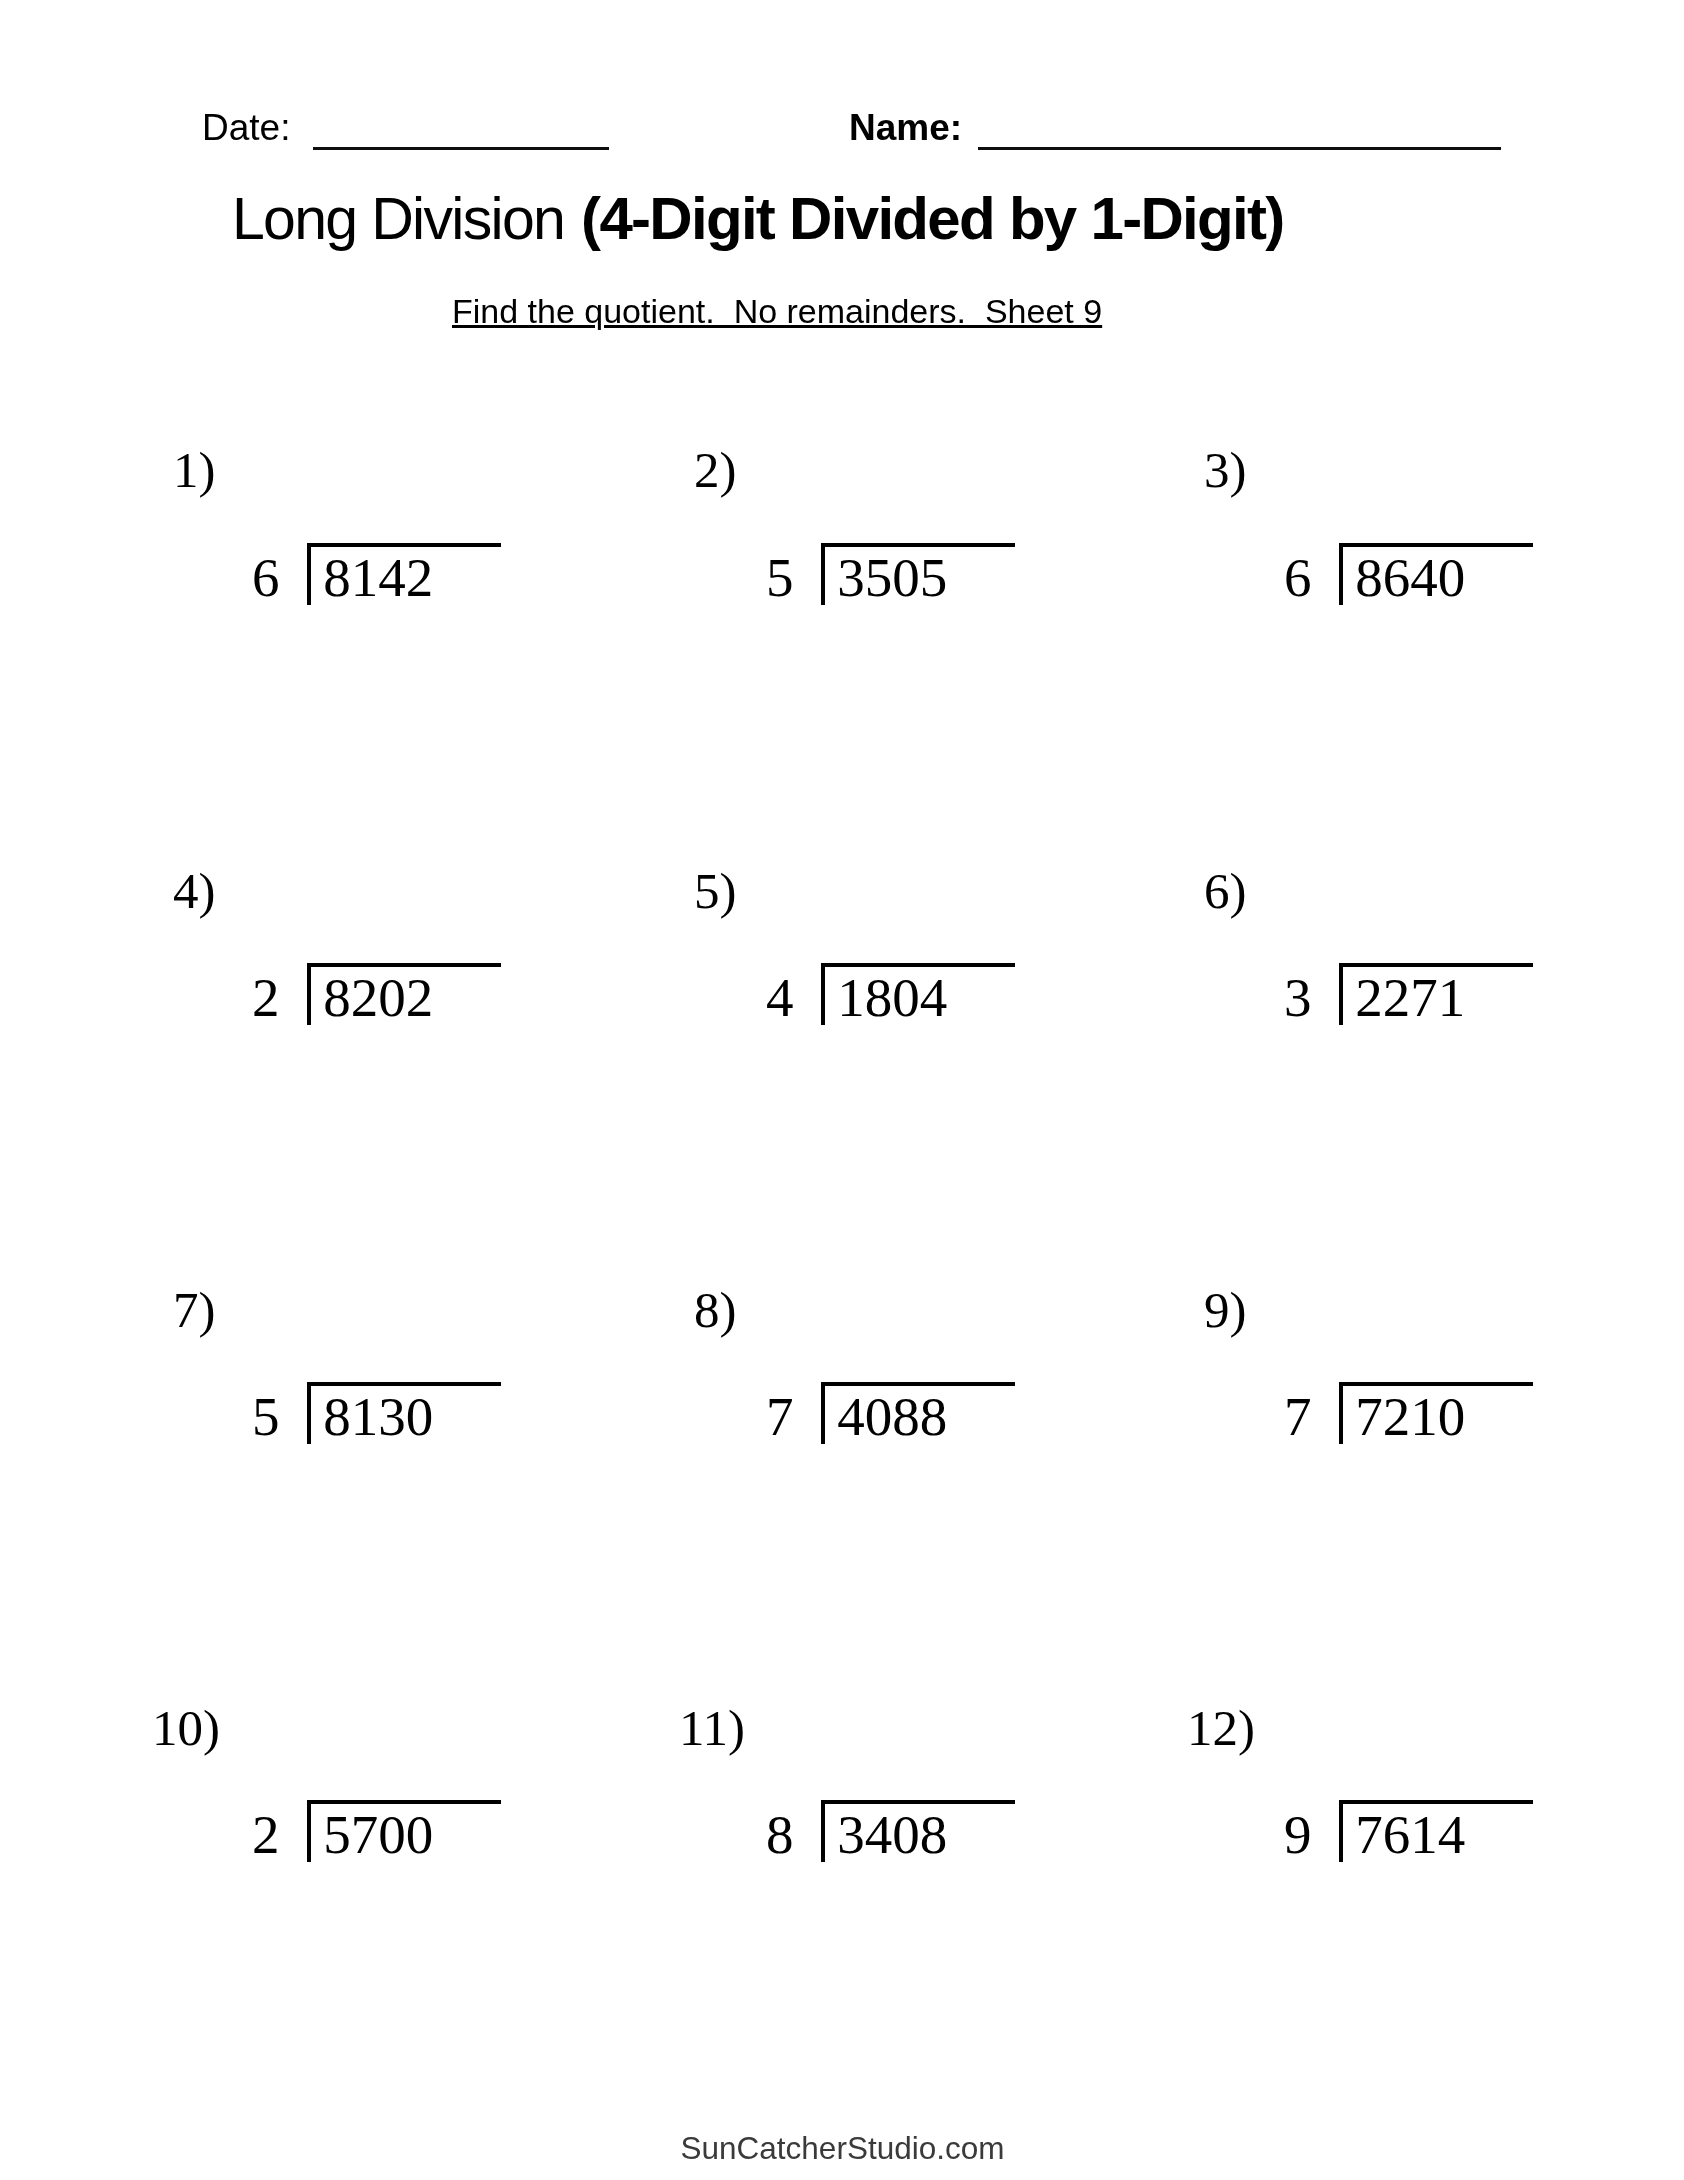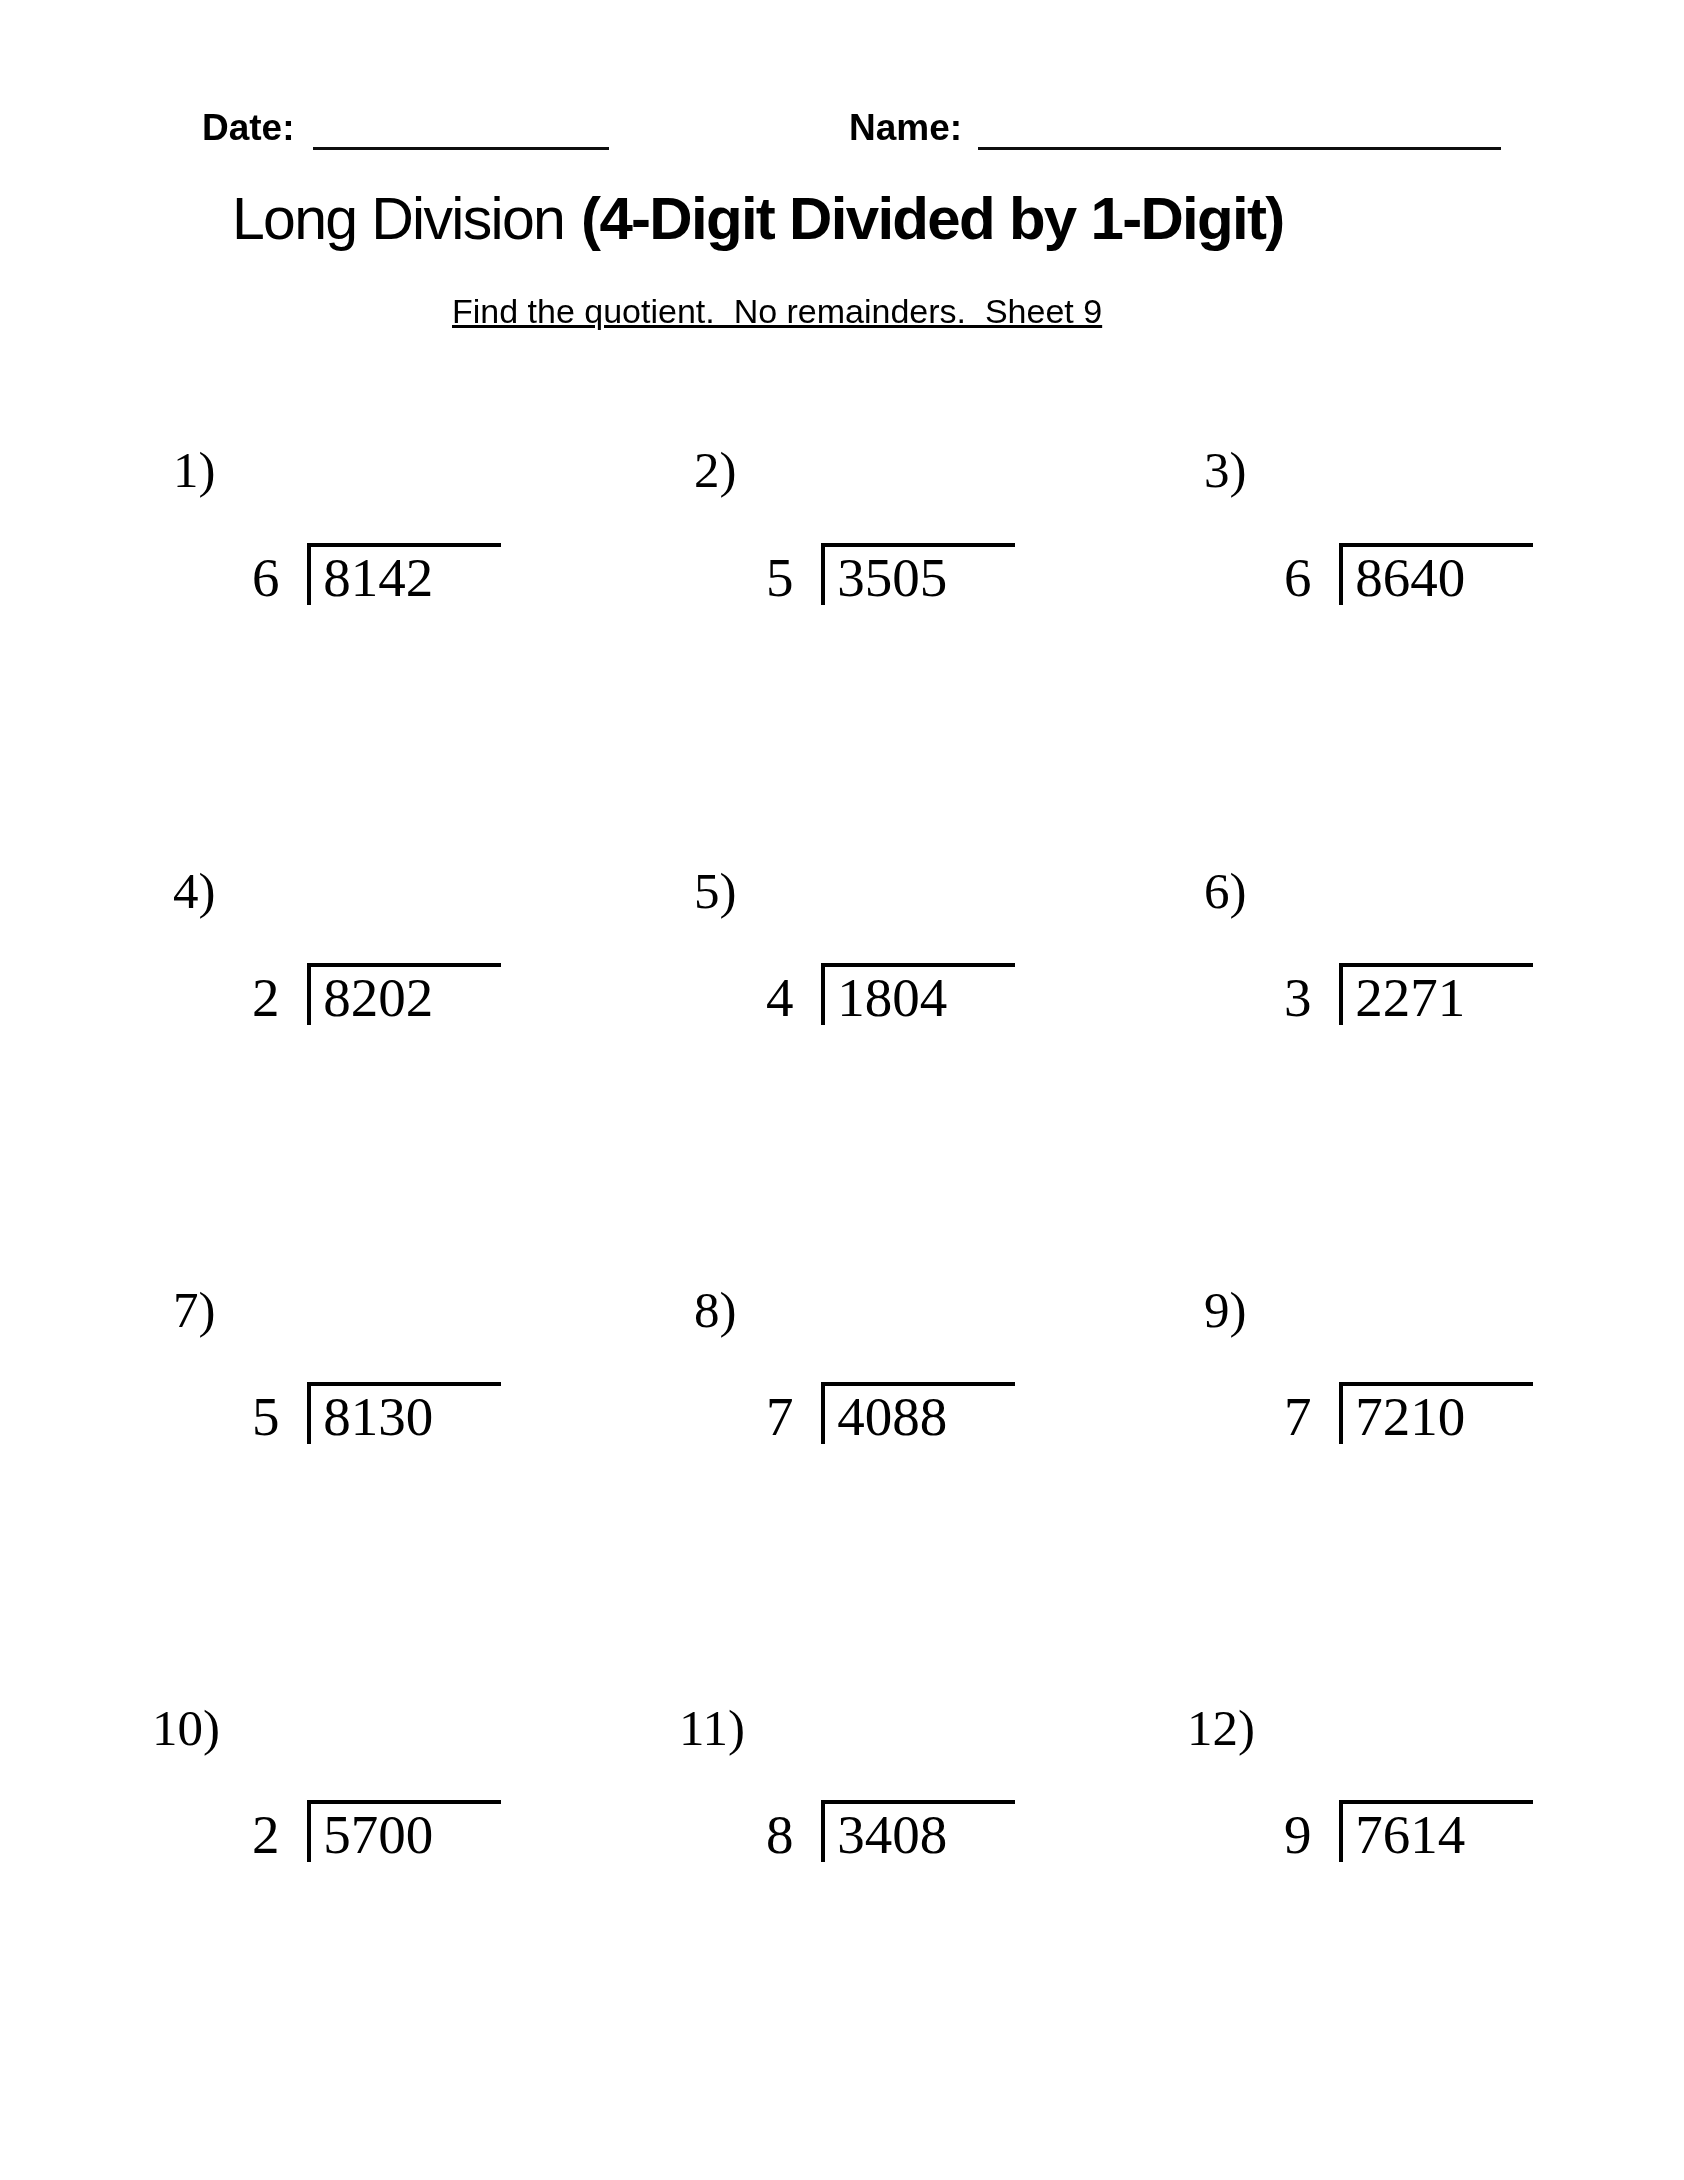--- a/index.html
+++ b/index.html
@@ -9,21 +9,21 @@
     height: 2181px;
     background: #ffffff;
     font-family: "Liberation Sans", sans-serif;
     color: #000000;
     overflow: hidden;
   }
 
   
   .date-label {
     position: absolute; left: 202px; top: 109px;
-    font-size: 37px; font-weight: bold; line-height: 1;
+    font-size: 37px; font-weight: normal; line-height: 1;
   }
   .name-label {
     position: absolute; left: 849px; top: 109px;
     font-size: 37px; font-weight: bold; line-height: 1;
   }
   .date-line {
     position: absolute; left: 313px; top: 147px;
     width: 296px; height: 3.4px; background: #0e0e0e;
   }
   .name-line {
@@ -163,14 +163,15 @@
     <span class="dividend">3408</span>
   </div>
 
   <div class="problem-number" style="left: 1187px; top: 1703px;">12)</div>
   <div class="division-expression" style="left: 1284px; top: 1800px;">
     <span class="divisor">9</span>
     <span class="dividend">7614</span>
   </div>
 </div>
 
+  <div class="footer">SunCatcherStudio.com</div>
 </div>
 
 
 </body></html>

